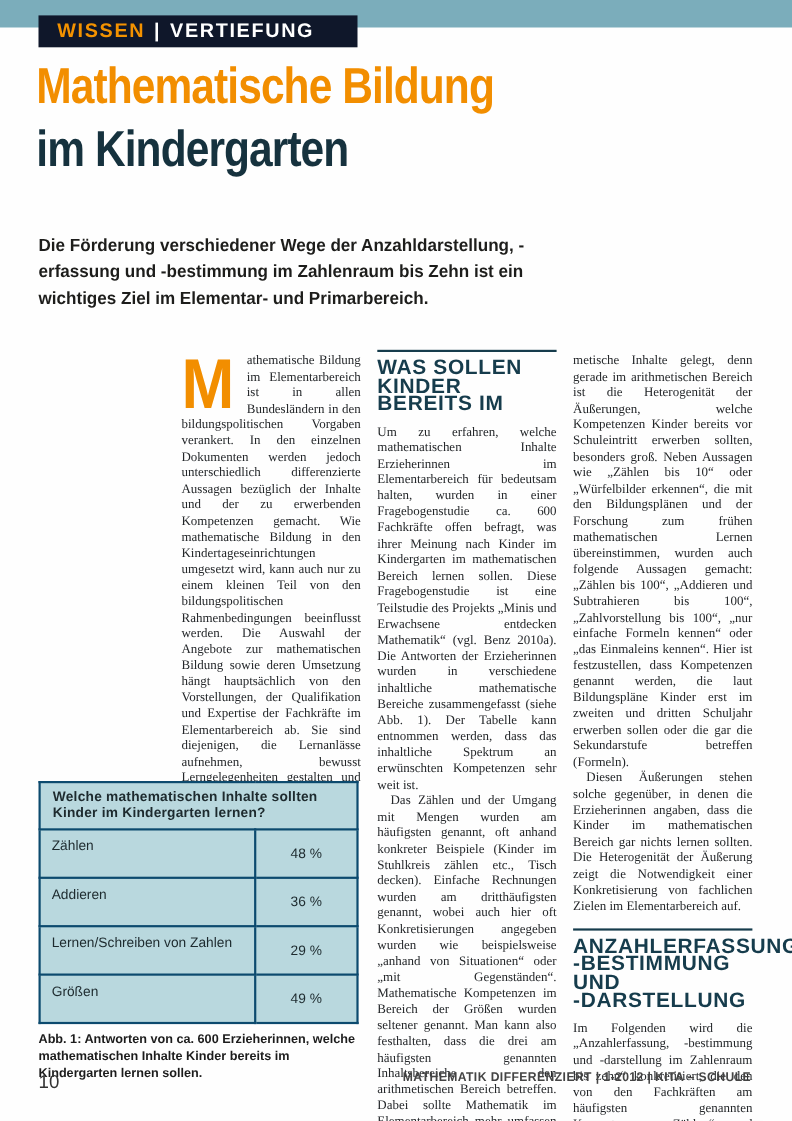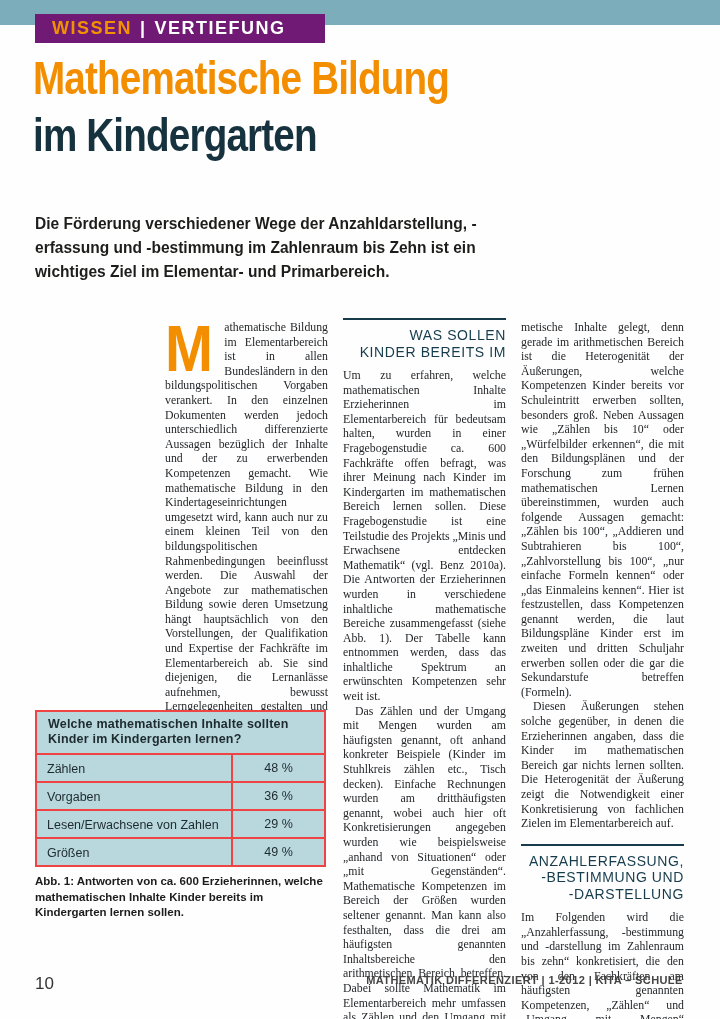--- a/index.html
+++ b/index.html
@@ -9,21 +9,21 @@
     width:720px;height:1019px;
     background:#fefefe;
     overflow:hidden;
     font-family:"Liberation Sans",sans-serif;
     margin:0 auto;
   }
   
   .topbar{position:absolute;left:0;top:0;width:720px;height:25px;background:#7badbb;}
   .kicker{
     position:absolute;left:35px;top:14px;width:290px;height:29px;
-    background:#701a75;display:flex;align-items:center;justify-content:flex-start;
+    background:#0f172a;display:flex;align-items:center;justify-content:flex-start;
     padding-left:17px;box-sizing:border-box;
     font-weight:bold;font-size:18px;letter-spacing:1.5px;
     transform-origin:left center;
   }
   .kicker .k-left{color:#f39200;}
   .kicker .k-sep{color:#ffffff;margin:0 8px;font-weight:bold;}
   .kicker .k-right{color:#ffffff;text-align:center;}
   
   .title{position:absolute;left:33px;top:50px;line-height:57px;font-weight:bold;
     font-size:46px;transform:scaleX(0.84);transform-origin:left top;letter-spacing:-1px;white-space:nowrap;}
@@ -44,39 +44,39 @@
   .col2{left:343px;top:318px;}
   .col3{left:521px;top:320px;}
   .col p{margin:0;}
   .col p.indent{text-indent:12px;}
   .dropcap{
     float:left;color:#f28e00;font-family:"Liberation Sans",sans-serif;
     font-weight:bold;font-size:64px;line-height:52px;
     margin:3px 6px 0 0;transform:scaleX(0.9);transform-origin:left top;
   }
   .col-heading{
-    font-family:"Liberation Sans",sans-serif;font-weight:normal;
-    font-size:14px;line-height:16.5px;letter-spacing:0.6px;color:#163c4c;
-    text-align:right;margin:0 0 8px 0;
+    font-family:"Liberation Sans",sans-serif;font-weight:bold;
+    font-size:19px;line-height:16.5px;letter-spacing:0.6px;color:#163c4c;
+    text-align:left;margin:0 0 8px 0;
   }
   .rule{border-top:2px solid #163c4c;margin:0 0 7px 0;width:100%;}
   .spacer-sm{height:13px;}
   
   .figure{position:absolute;left:35px;top:710px;width:291px;}
   .tbl{width:291px;border-collapse:collapse;box-sizing:border-box;}
   .tbl-head{
     background:#1c4a57;color:#f39b13;font-weight:bold;font-size:15px;line-height:19px;
     padding:5px 11px 6px 11px;border:2px solid #1c4a57;text-align:left;
     letter-spacing:0.2px;
   }
   .tbl td{
-    background:#b9d8de;border:2px solid #ef4444;
+    background:#b9d8de;border:2px solid #0c4a6e;
     font-size:12.5px;color:#1d2a2e;line-height:15px;
   }
-  .tbl td.lbl{padding:7px 6px 4px 10px;width:182px;}
+  .tbl td.lbl{padding:7px 6px 20px 10px;width:182px;}
   .tbl td.val{text-align:center;width:93px;}
   .caption{
     margin-top:7px;font-size:11.5px;font-weight:bold;line-height:15.5px;
     color:#1c1c1c;width:300px;
   }
   
   .footer{position:absolute;left:35px;right:37px;top:974px;
     display:flex;justify-content:space-between;align-items:flex-start;}
   .page-num{font-size:17px;color:#333;}
   .journal{font-size:11.5px;font-weight:bold;letter-spacing:0.4px;color:#444;
@@ -137,25 +137,25 @@
         <td class="tbl-head" colspan="2">
           <div>Welche mathematischen Inhalte sollten</div>
           <div>Kinder im Kindergarten lernen?</div>
         </td>
       </tr>
       <tr>
         <td class="lbl">Zählen</td>
         <td class="val">48 %</td>
       </tr>
       <tr>
-        <td class="lbl">Vorgaben</td>
+        <td class="lbl">Addieren</td>
         <td class="val">36 %</td>
       </tr>
       <tr>
-        <td class="lbl">Lesen/Erwachsene von Zahlen</td>
+        <td class="lbl">Lernen/Schreiben von Zahlen</td>
         <td class="val">29 %</td>
       </tr>
       <tr>
         <td class="lbl">Größen</td>
         <td class="val">49 %</td>
       </tr>
     </tbody>
       </table>
     <div class="caption">Abb. 1: Antworten von ca. 600 Erzieherinnen, welche mathematischen Inhalte Kinder bereits im Kindergarten lernen sollen.</div>
   </div>

